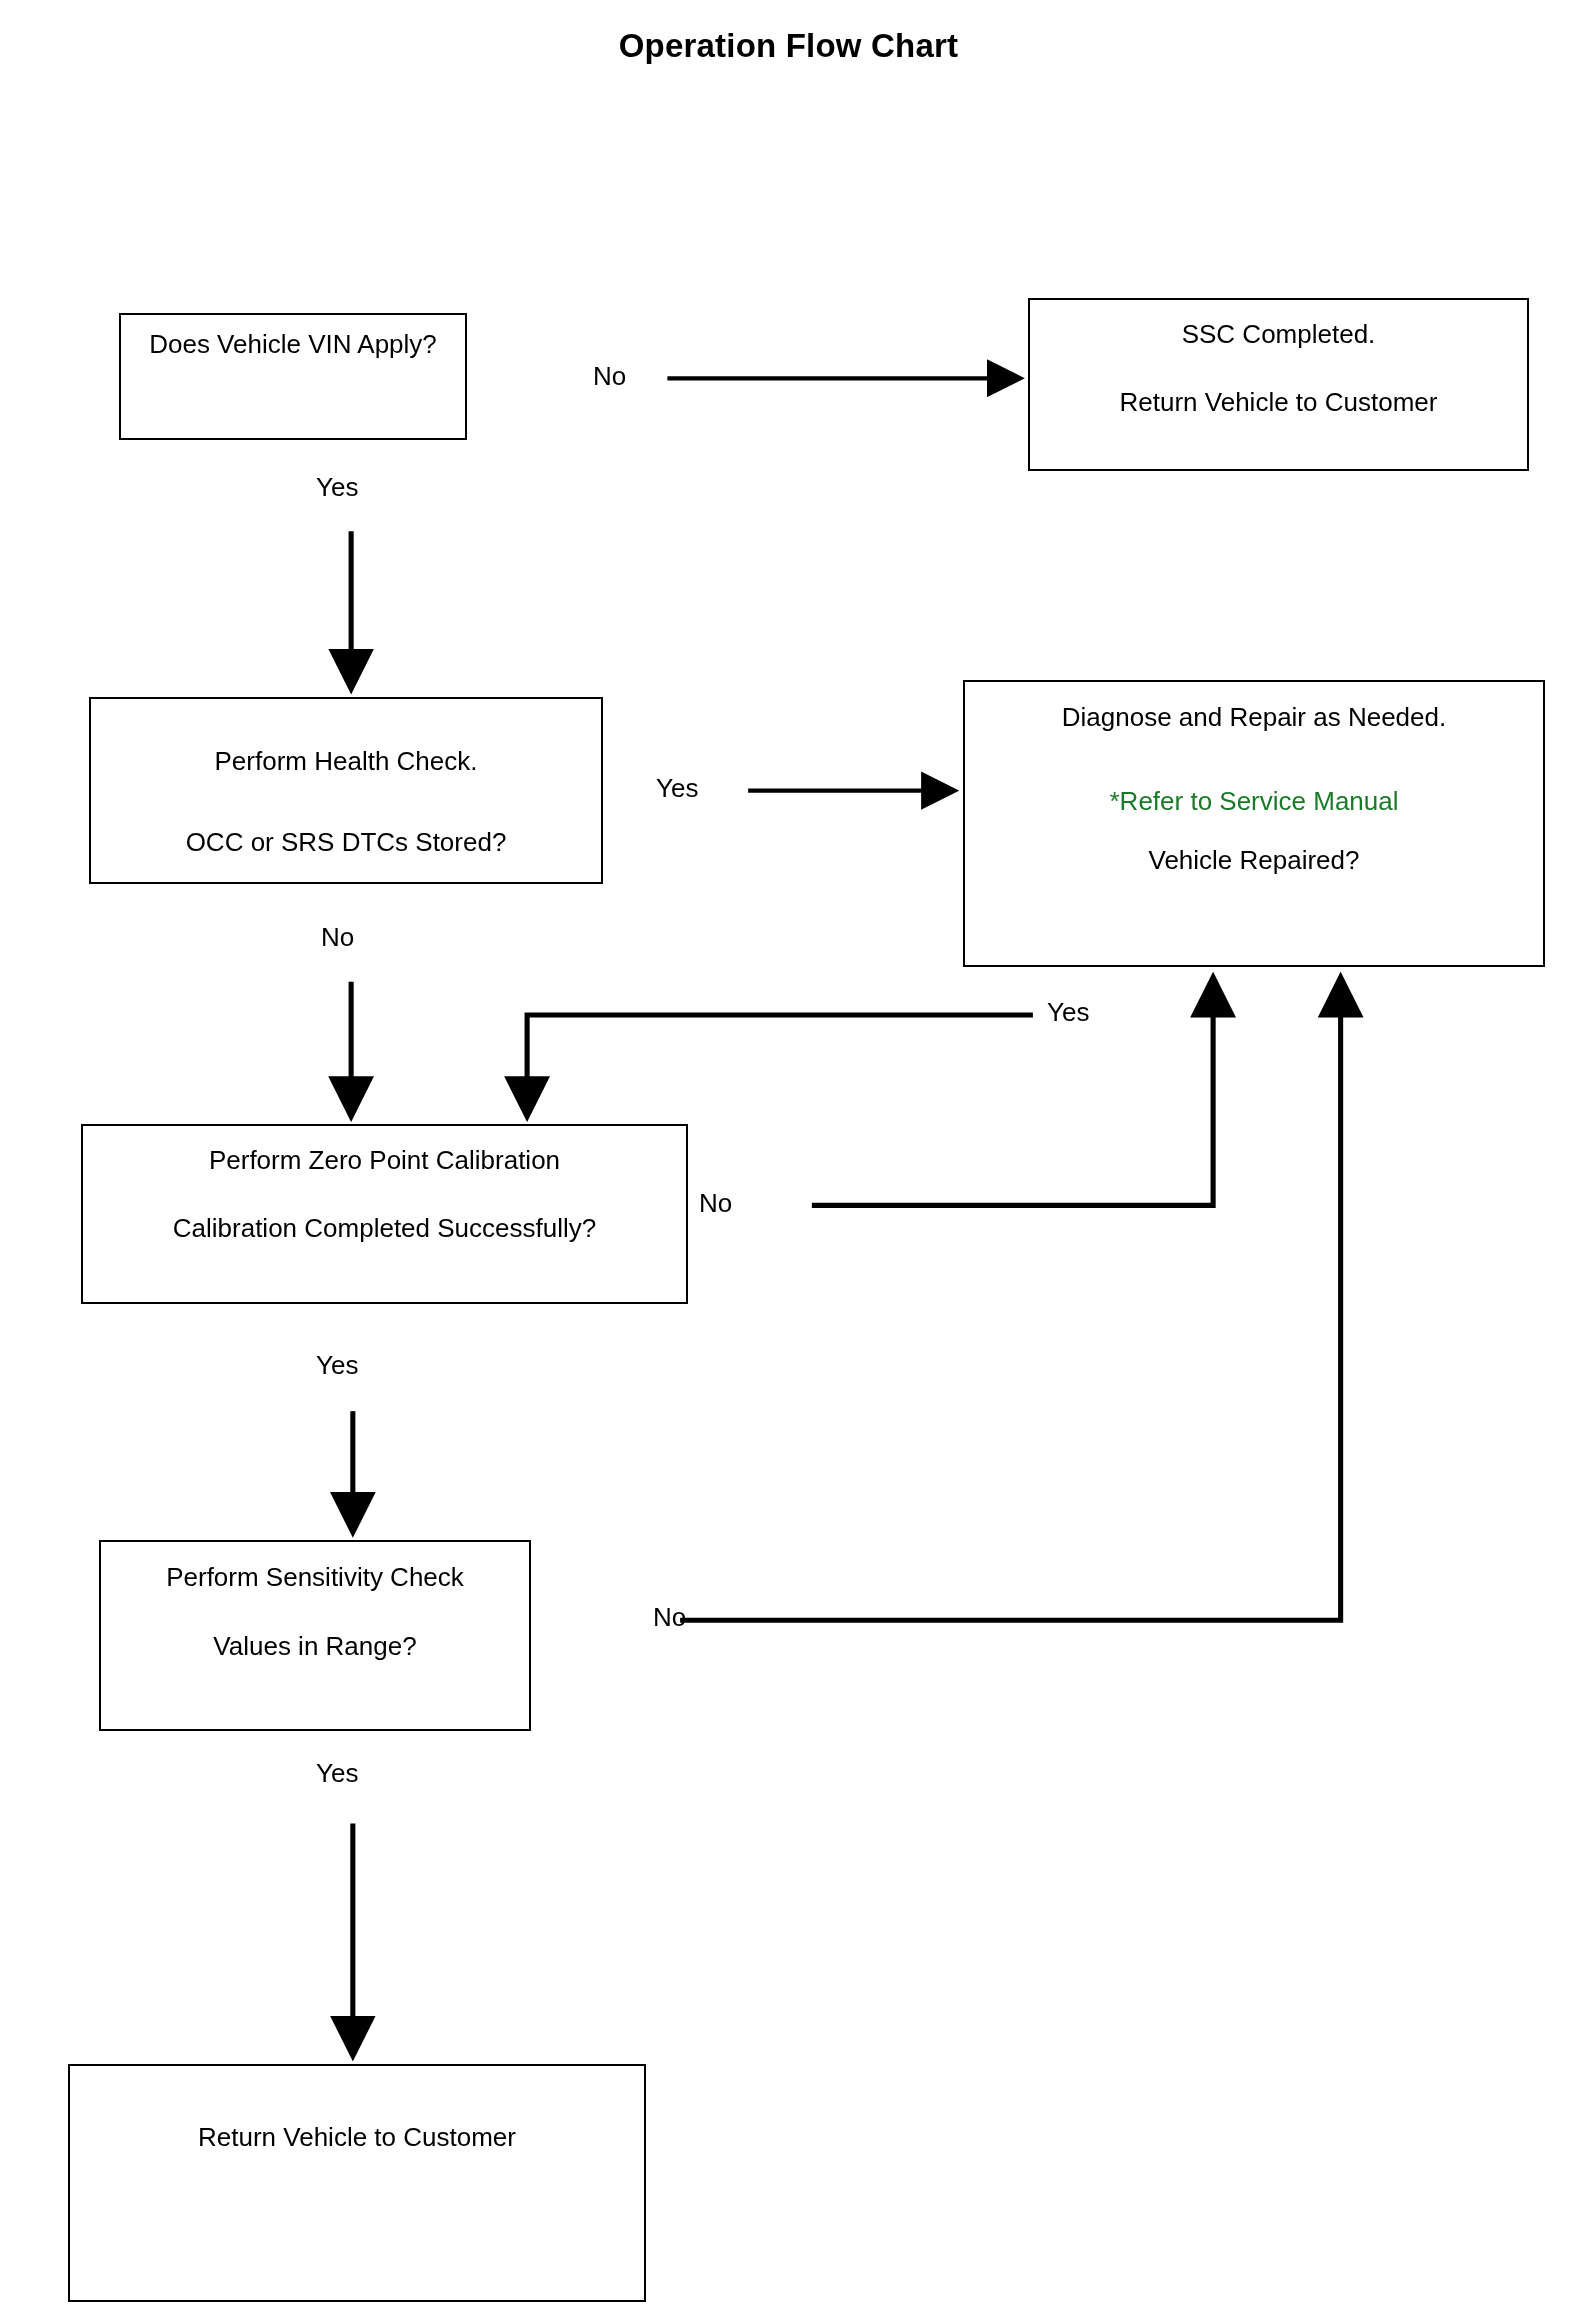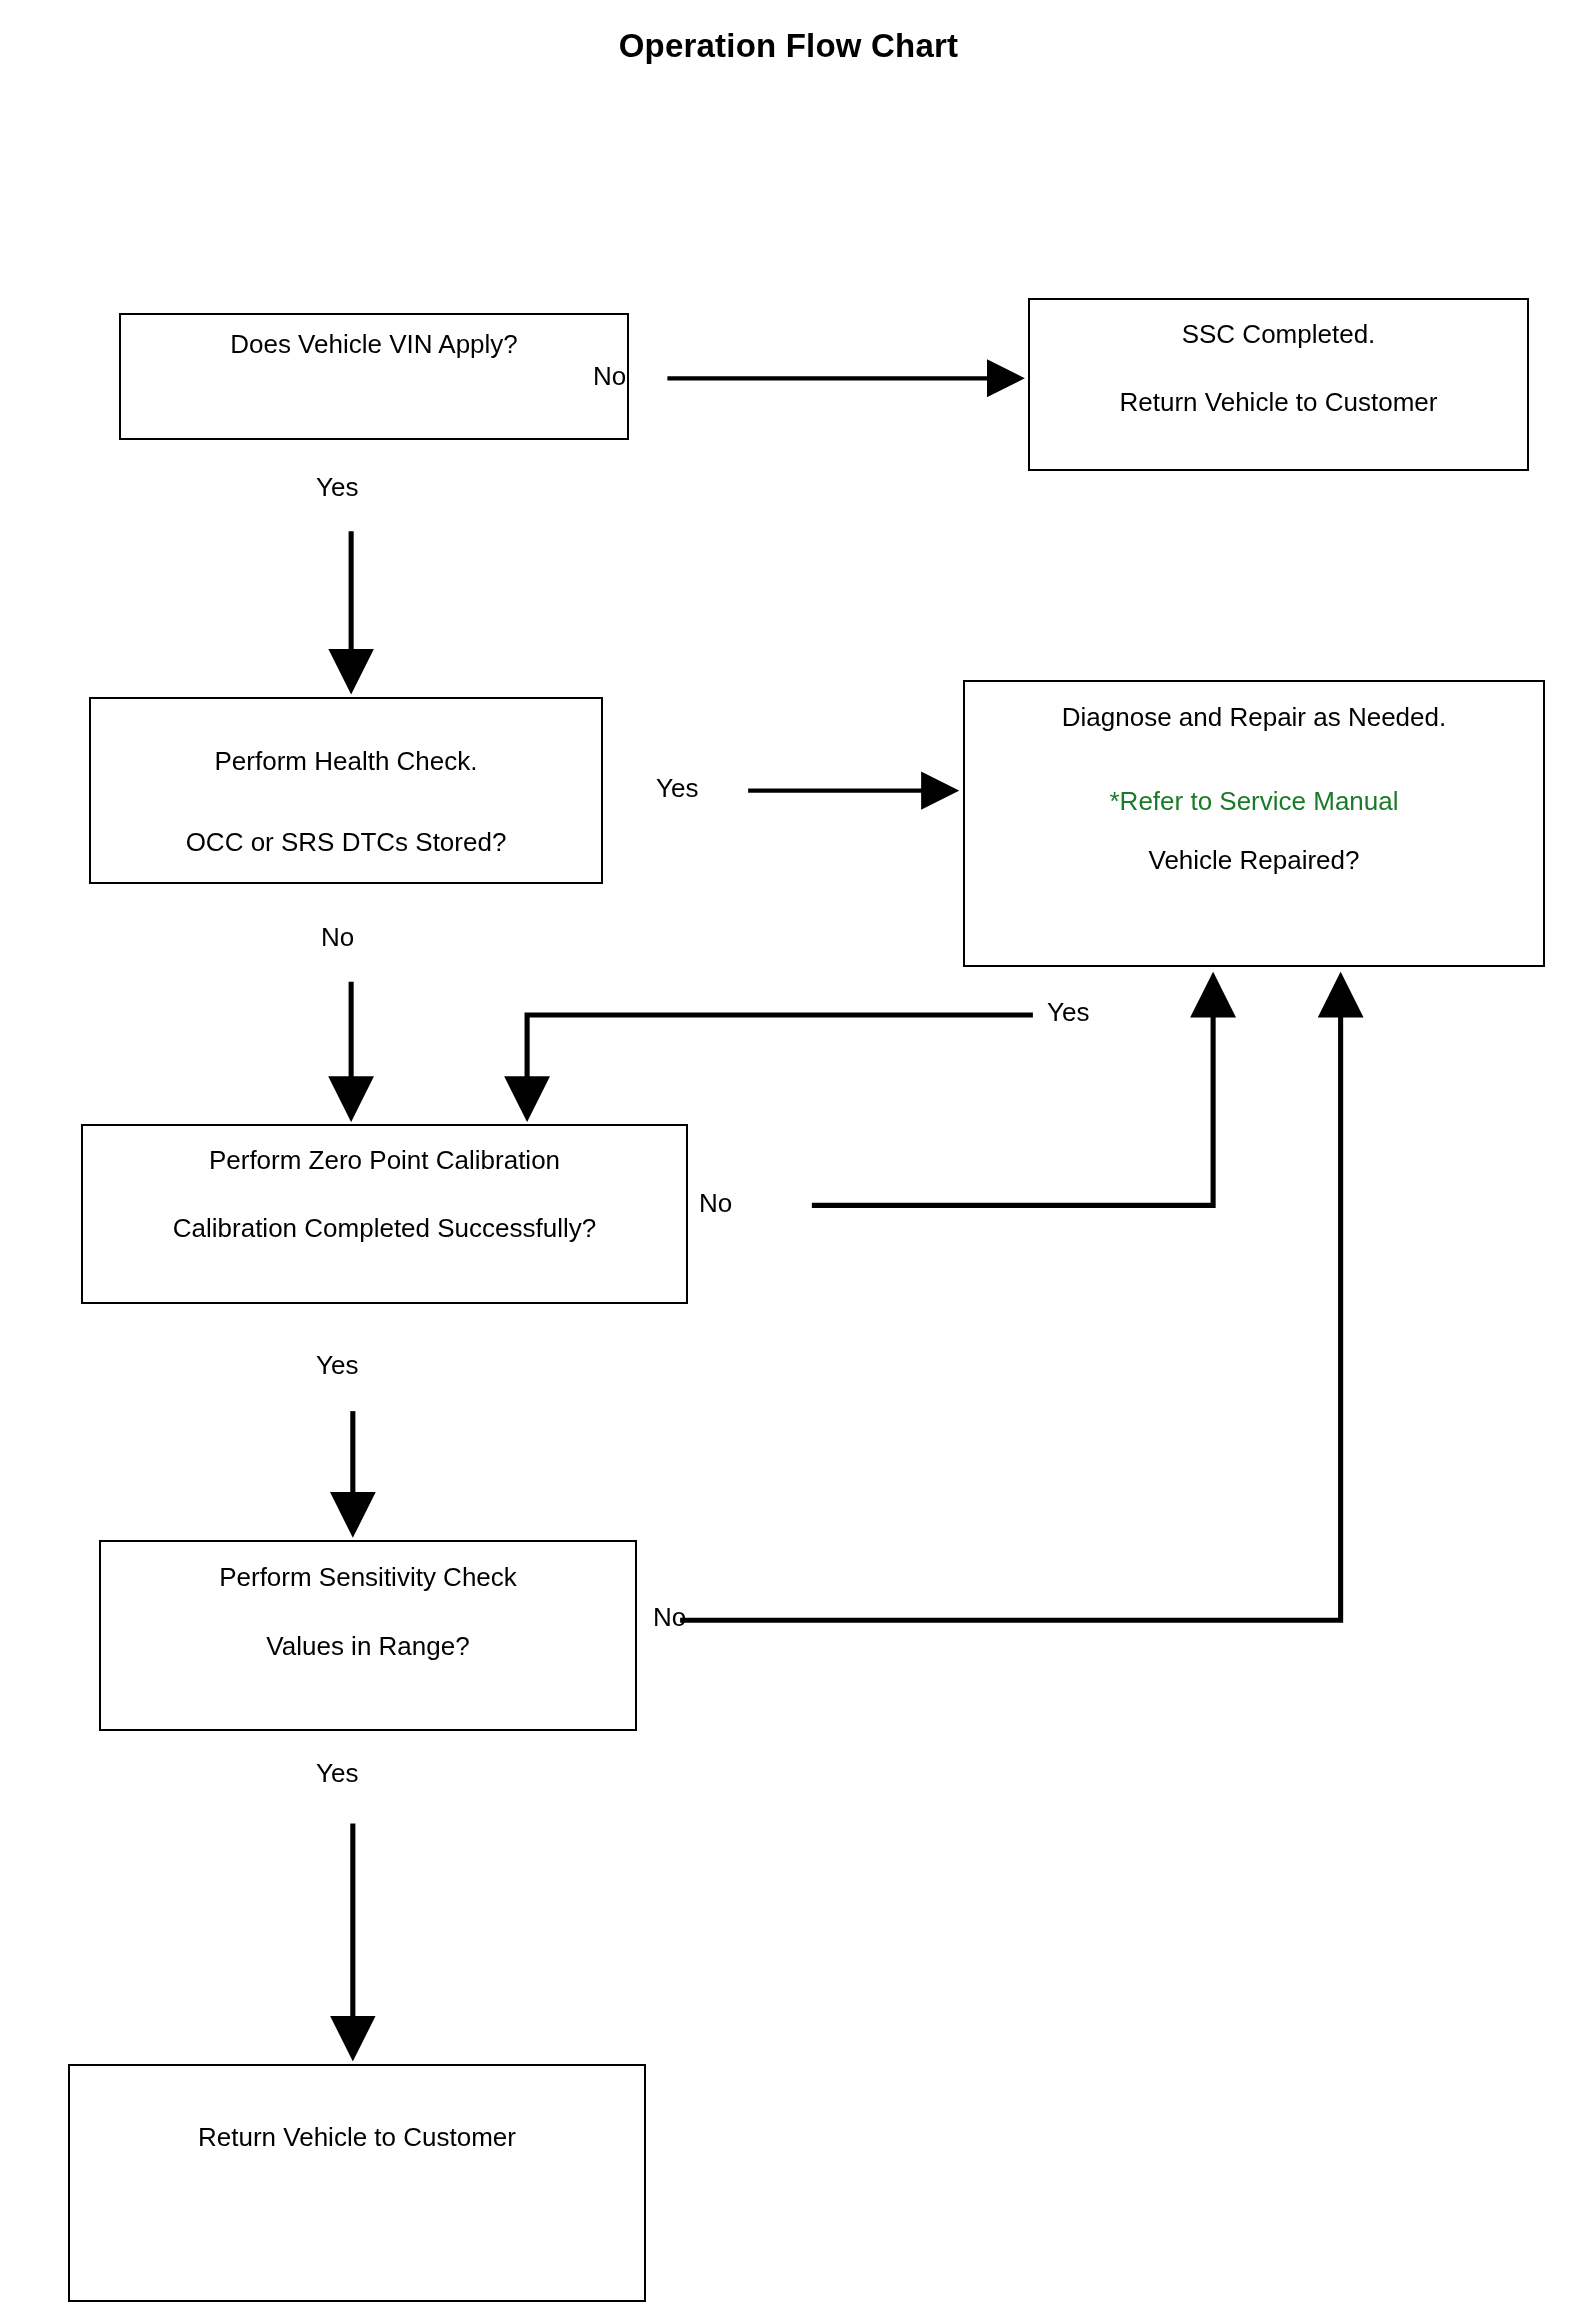--- a/index.html
+++ b/index.html
@@ -111,21 +111,21 @@
 
     <g>
       <path d="M800,1906 L1577,1906 L1577,1152" stroke="#000000" stroke-width="6" fill="none" marker-end="url(#arrowhead)"></path>
     </g>
 
     <g>
       <path d="M415,2145 L415,2416" stroke="#000000" stroke-width="6" fill="none" marker-end="url(#arrowhead)"></path>
     </g>
   </svg>
 
-  <div class="node-box" style="left:119px; top:313px; width:510px; height:127px; padding-top:13.6px; justify-content:flex-start;">
+  <div class="node-box" style="left:119px; top:313px; width:348px; height:127px; padding-top:13.6px; justify-content:flex-start;">
     <span class="node-line">Does Vehicle VIN Apply?</span>
   </div>
 
   <div class="node-box" style="left:1028px; top:298px; width:501px; height:173px; padding-top:18.7px; justify-content:flex-start;">
     <span class="node-line">SSC Completed.</span>
     <span class="node-line" style="margin-top:37px;">Return Vehicle to Customer</span>
   </div>
 
   <div class="node-box" style="left:89px; top:697px; width:514px; height:187px; padding-top:23px; justify-content:center;gap:13px;">
     <span class="node-line">Perform Health Check.</span>
@@ -136,21 +136,21 @@
     <span class="node-line">Diagnose and Repair as Needed.</span>
     <span class="node-line green" style="margin-top:52px;">*Refer to Service Manual</span>
     <span class="node-line" style="margin-top:28px;text-align:center;">Vehicle Repaired?</span>
   </div>
 
   <div class="node-box" style="left:81px; top:1124px; width:607px; height:180px; padding-top:18.7px; justify-content:flex-start;">
     <span class="node-line">Perform Zero Point Calibration</span>
     <span class="node-line" style="margin-top:37px;">Calibration Completed Successfully?</span>
   </div>
 
-  <div class="node-box" style="left:99px; top:1540px; width:538px; height:191px; padding-top:20.4px; justify-content:flex-start;">
+  <div class="node-box" style="left:99px; top:1540px; width:432px; height:191px; padding-top:20.4px; justify-content:flex-start;">
     <span class="node-line">Perform Sensitivity Check</span>
     <span class="node-line" style="margin-top:37px;">Values in Range?</span>
   </div>
 
   <div class="node-box" style="left:68px; top:2064px; width:578px; height:238px; padding-top:18.7px; justify-content:flex-start;">
     <span class="node-line" style="margin-top:37px;">Return Vehicle to Customer</span>
   </div>
 
   <div class="edge-label" style="left:593px; top:361px;">No</div>
   <div class="edge-label" style="left:316px; top:472px;">Yes</div>

